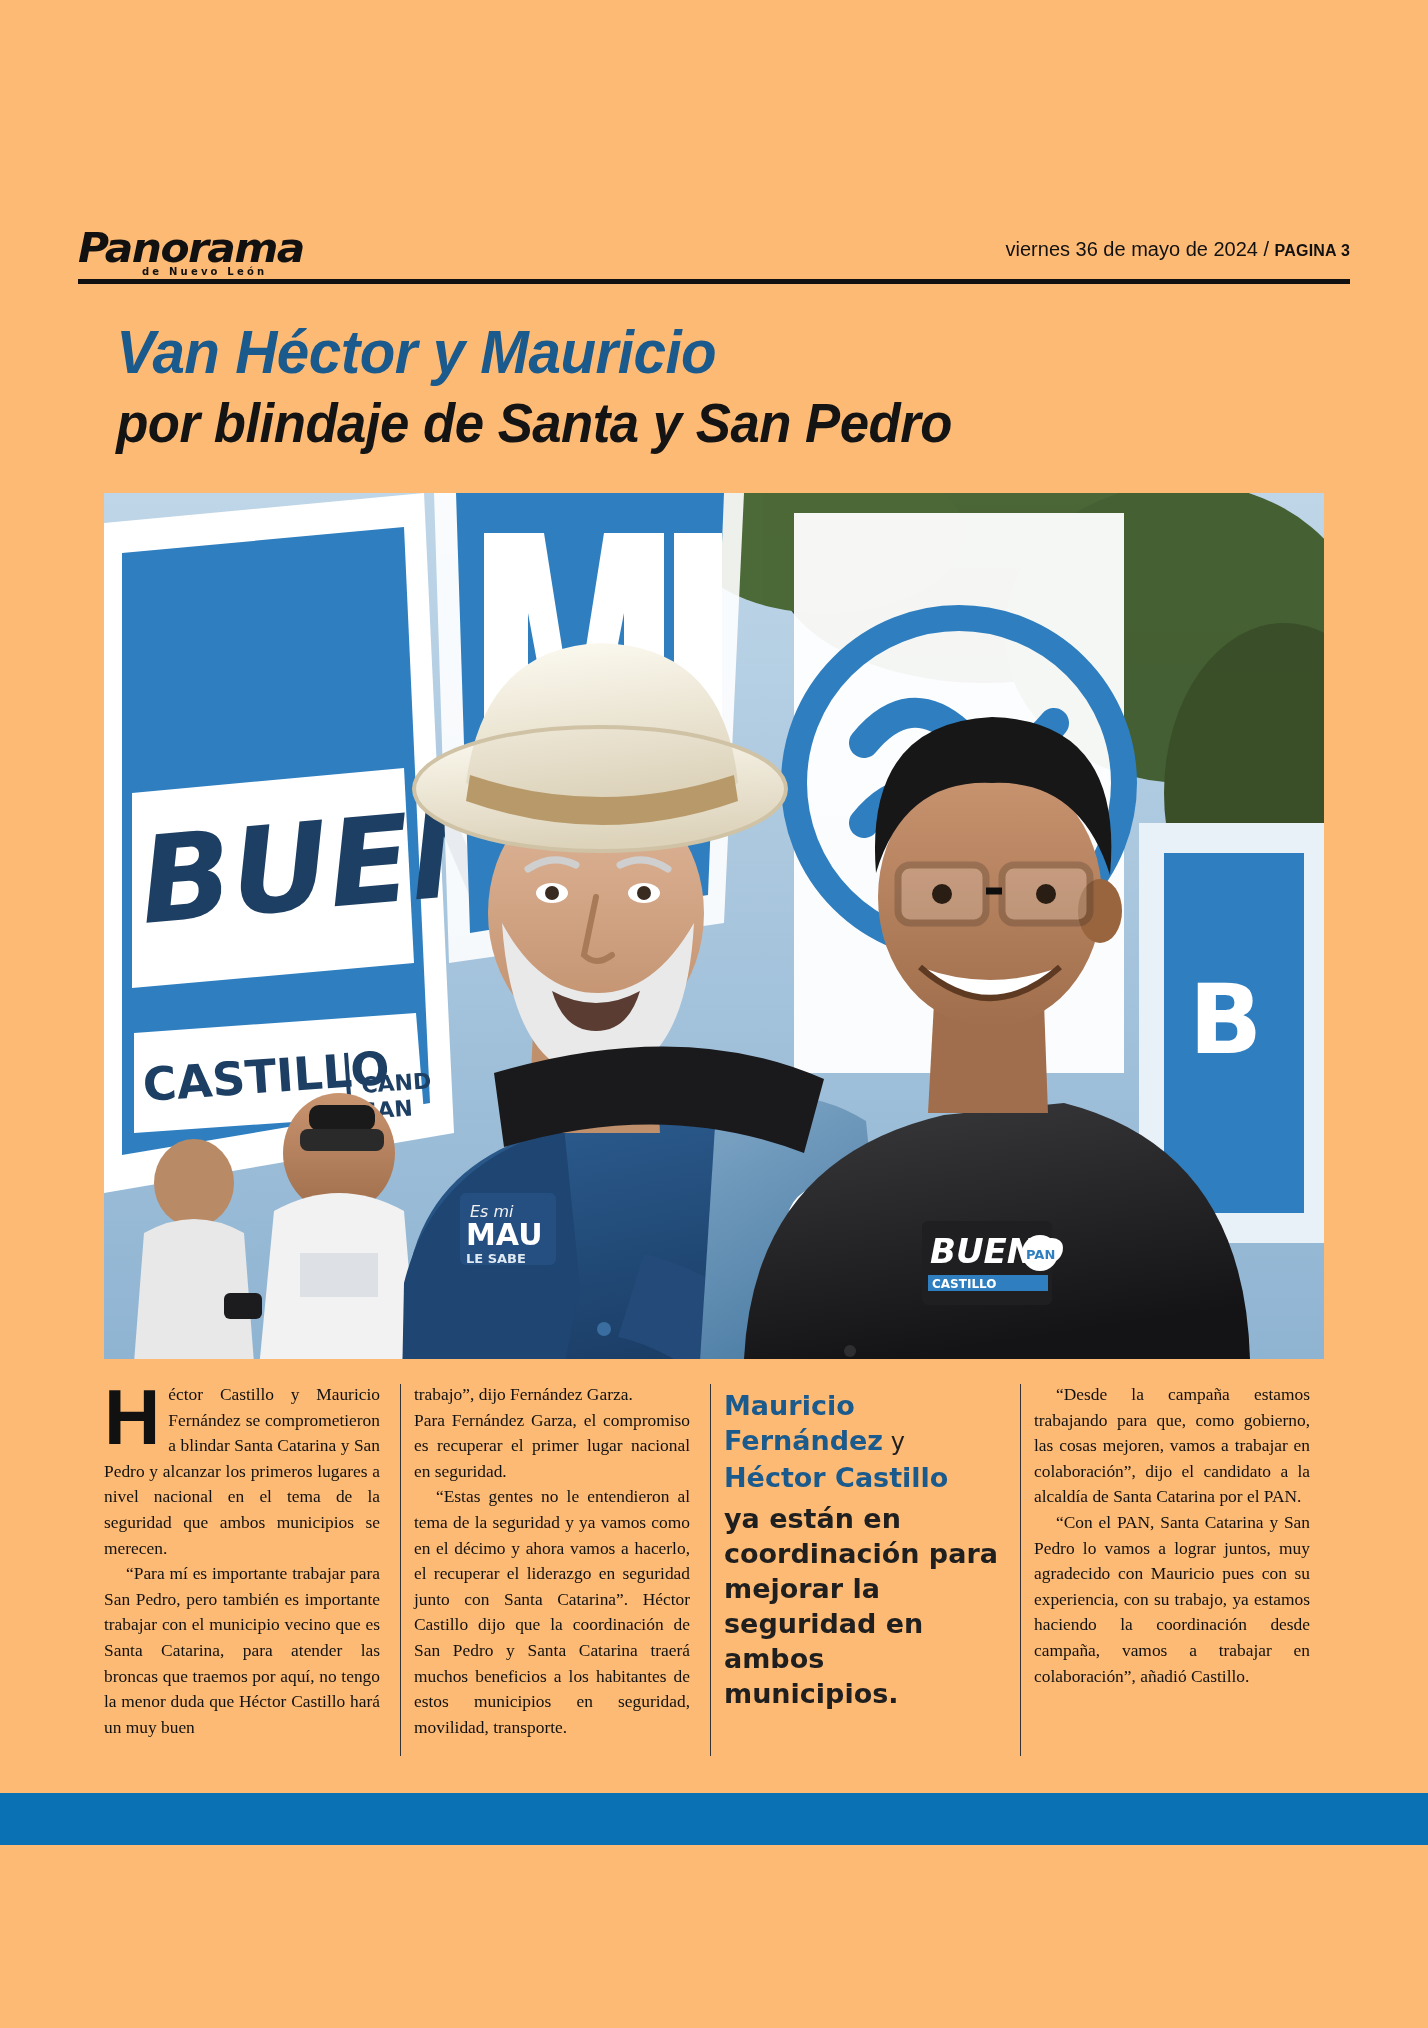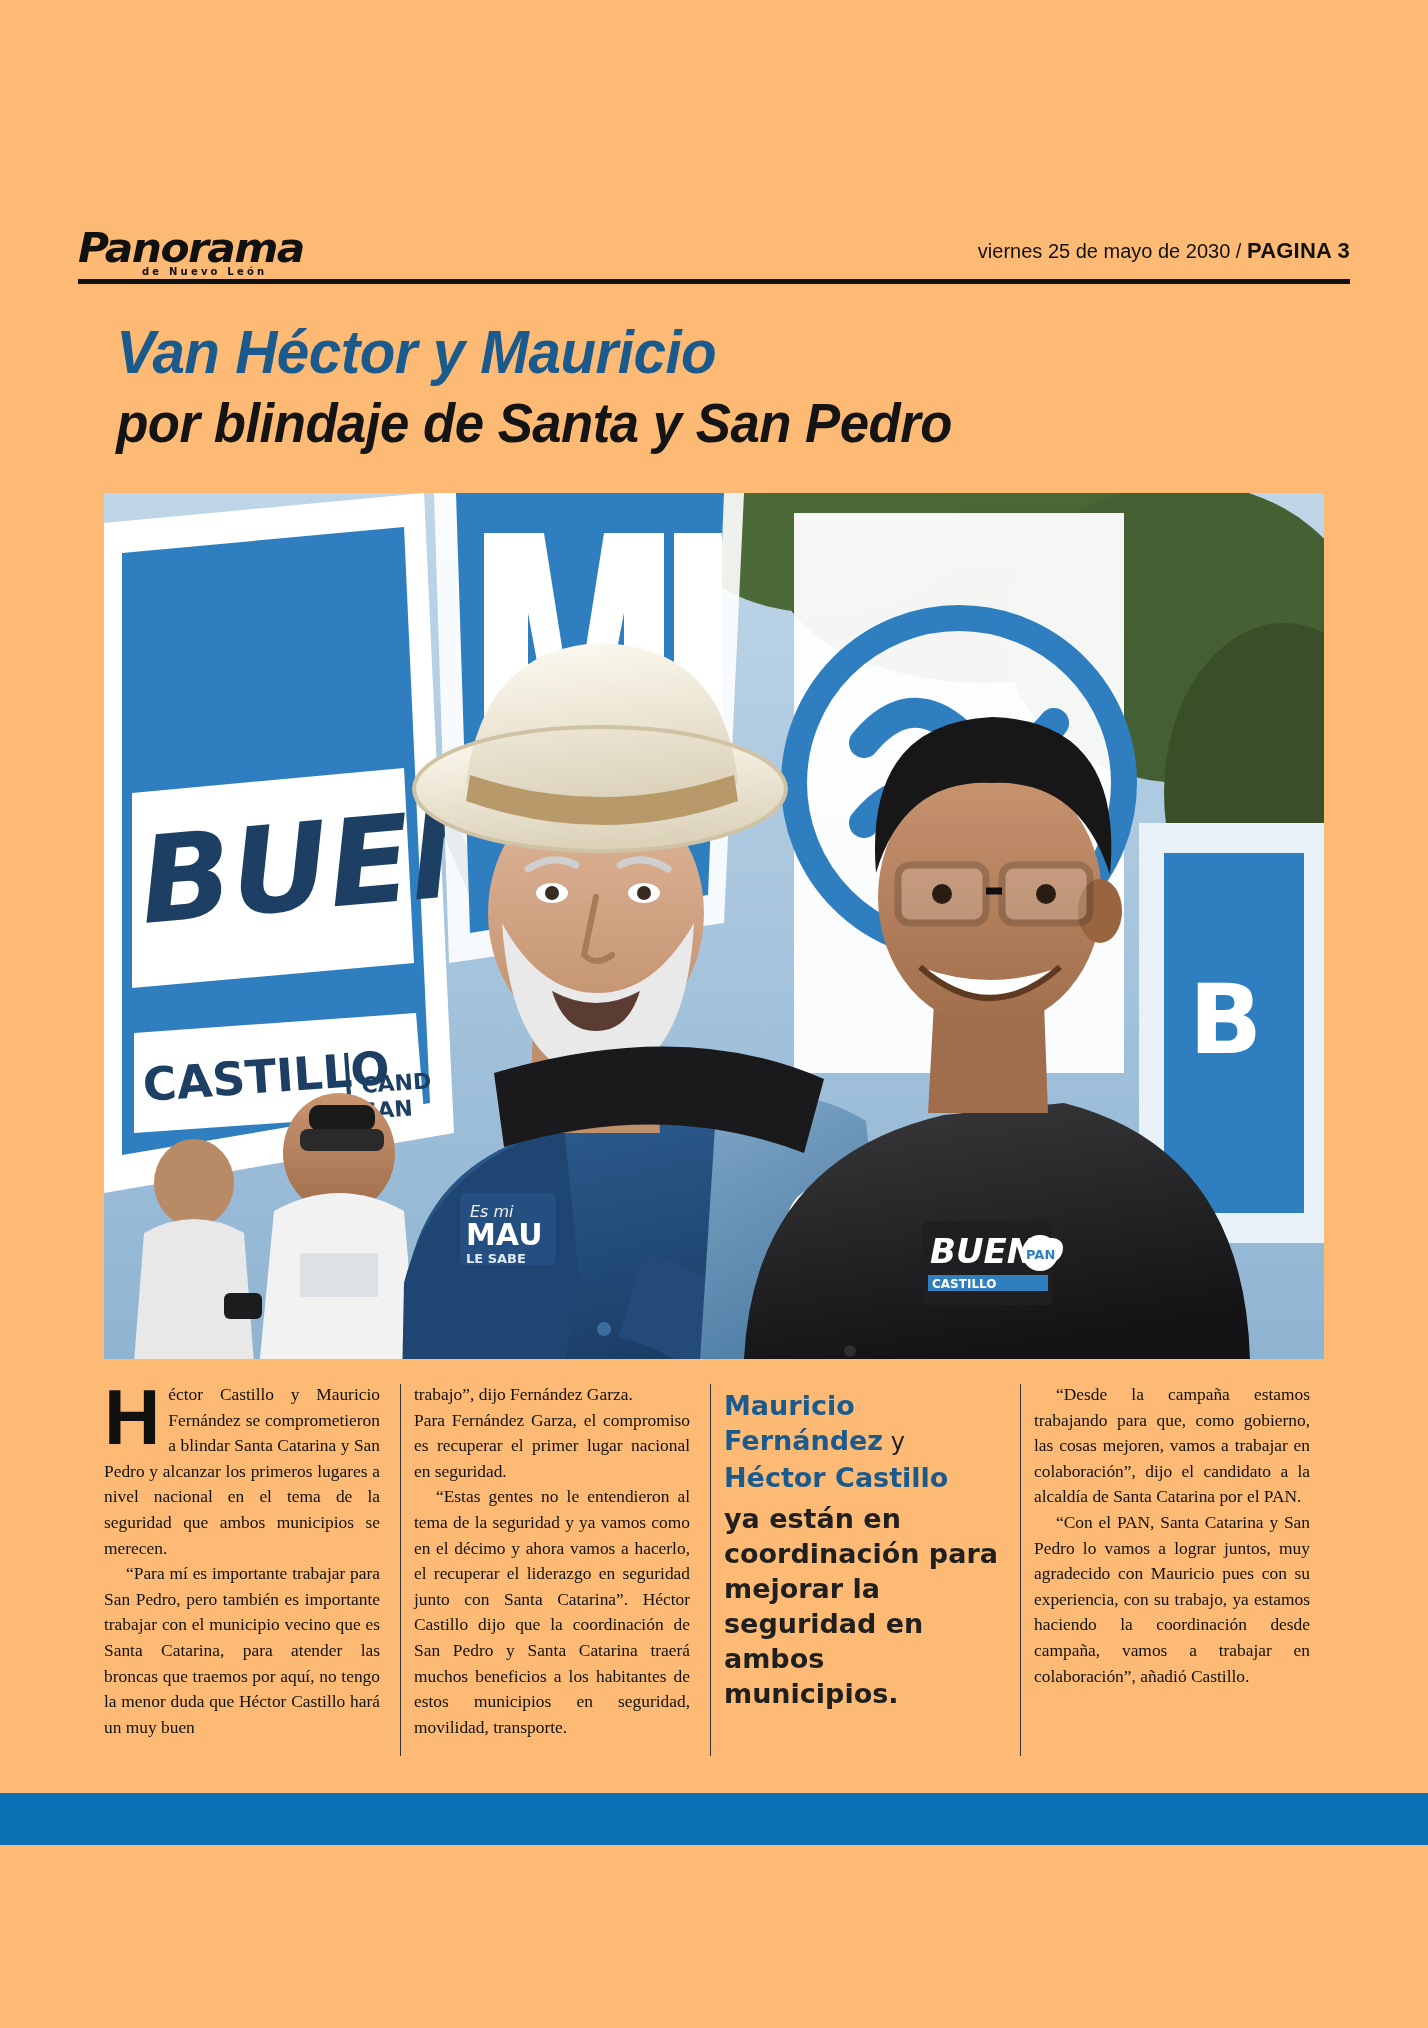--- a/index.html
+++ b/index.html
@@ -62,21 +62,21 @@
     position: absolute;
     right: 0;
     top: 6px;
     font-family: "Liberation Sans", sans-serif;
     font-size: 20px;
     color: #111111;
     white-space: nowrap;
   }
   .dateline .page-no {
     font-weight: bold;
-    font-size: 22px;
+    font-size: 16px;
     letter-spacing: .2px;
   }
   .masthead-rule {
     position: absolute;
     left: 78px;
     top: 279px;
     width: 1272px;
     height: 5px;
     background: #111111;
   }
@@ -213,21 +213,21 @@
 <body>
 
 <div class="page">
 
   <div class="masthead">
     <div class="logo-wrap">
       <span class="logo-word">Panorama</span>
       <span class="logo-sub">de Nuevo León</span>
     </div>
     <div class="dateline">
-      <span>viernes 25 de mayo de 2030 /</span>
+      <span>viernes 36 de mayo de 2024 /</span>
       <span class="page-no">PAGINA 3</span>
     </div>
   </div>
   <div class="masthead-rule"></div>
 
   <div class="headline">
     <span class="line1">Van Héctor y Mauricio</span>
     <span class="line2">por blindaje de Santa y San Pedro</span>
   </div>
 

